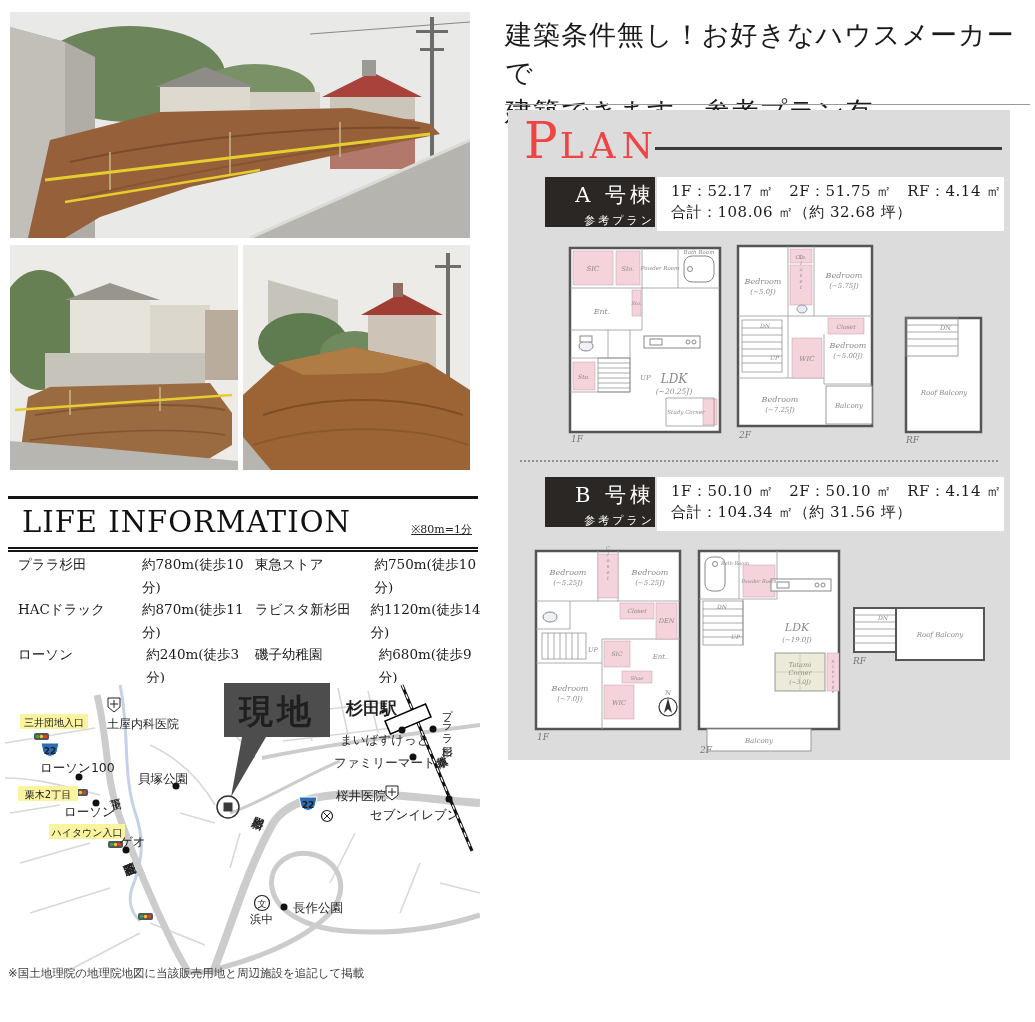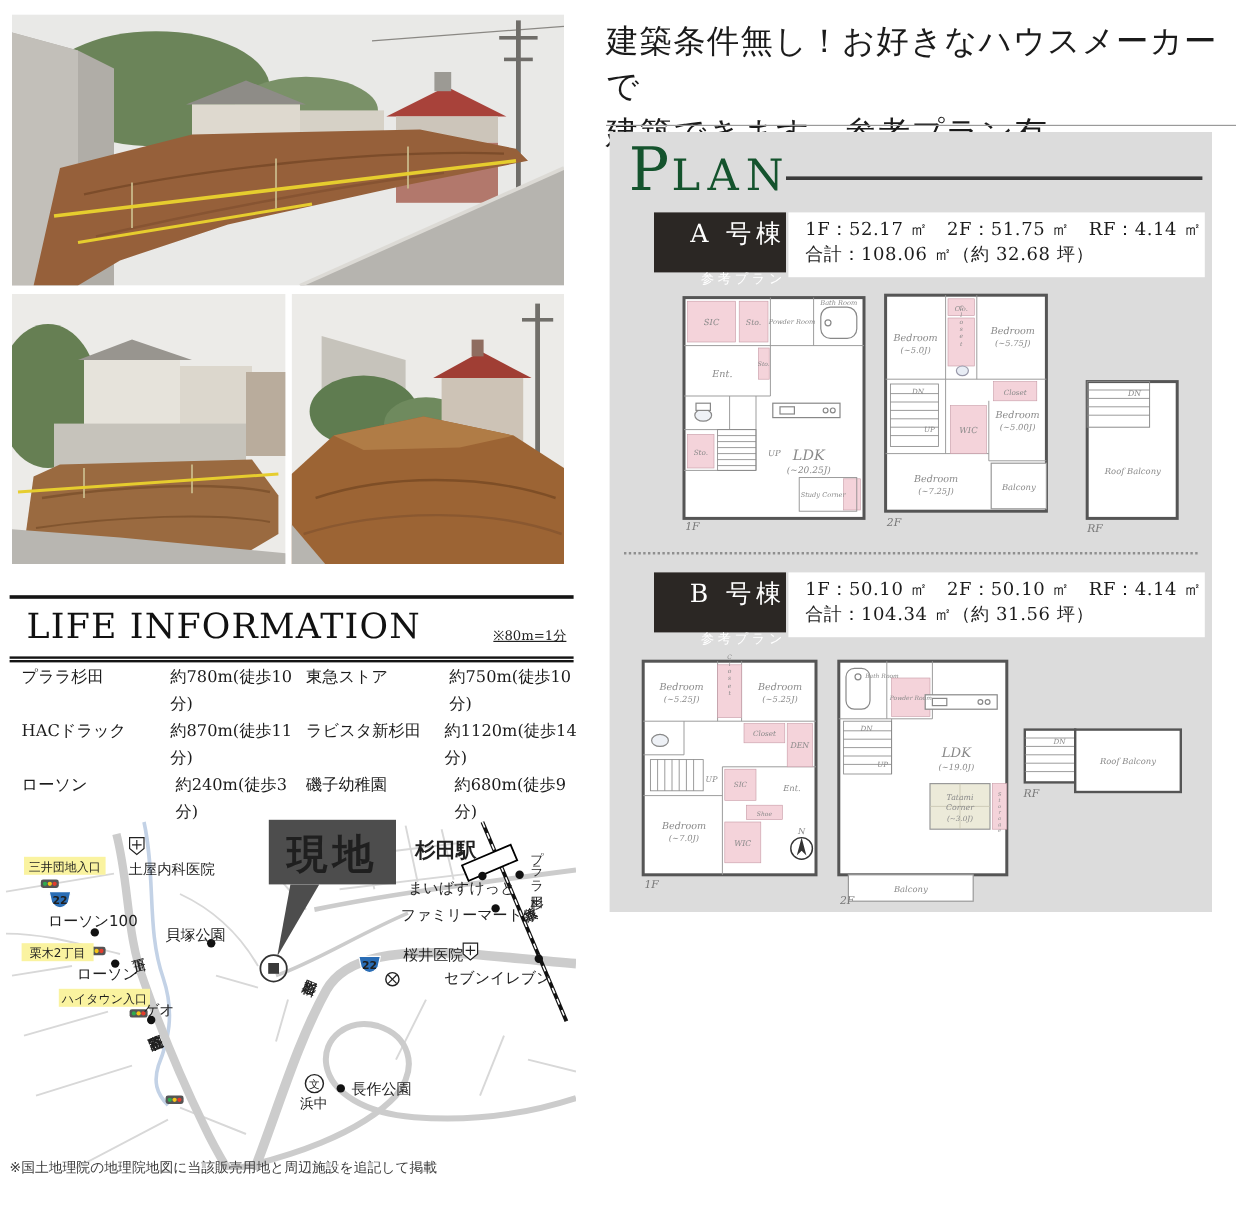--- a/index.html
+++ b/index.html
@@ -7,28 +7,28 @@
         font-family:"DejaVu Serif","Liberation Serif",serif;color:#1e1e1e;}
   .abs{position:absolute;}
   svg{display:block;}
   svg text{font-family:"DejaVu Sans","Liberation Sans",sans-serif;fill:#1f1f1f;}
   svg text.pl{font-family:"DejaVu Serif","Liberation Serif",serif;font-style:italic;fill:#8a8a8a;}
   svg text.fl{font-family:"DejaVu Serif","Liberation Serif",serif;font-style:italic;fill:#777;font-size:9px;}
   .vtext{writing-mode:vertical-rl;text-orientation:upright;}
   .headline{font-size:27px;line-height:1.42;letter-spacing:1px;color:#1b1b1b;}
   .hr1{border-top:1px solid #9a9a9a;}
   .panel{background:#dcdcdc;}
-  .plan-title{color:#14532d;}
+  .plan-title{color:#ef4444;}
   .plan-title .p{font-size:50px;letter-spacing:2px;}
   .plan-title .lan{font-size:36px;letter-spacing:6px;}
   .plan-line{border-top:3px solid #3a3a3a;}
   .dotline{border-top:2px dotted #8f8f8f;}
   .bldg-box{background:#2b2724;color:#fff;text-align:right;}
   .bldg-box .nm{font-size:21px;letter-spacing:4px;margin-top:4px;}
-  .bldg-box .sub{font-size:11px;letter-spacing:3px;margin-top:16px;}
+  .bldg-box .sub{font-size:11px;letter-spacing:3px;margin-top:4px;}
   .info-box{background:#fff;font-size:15px;line-height:21px;padding:4px 0 0 14px;letter-spacing:.5px;color:#1c1c1c;}
   .life-head{border-top:3px solid #141414;border-bottom:5px double #141414;position:relative;}
   .life-title{font-size:29px;letter-spacing:1px;padding:6px 0 8px 14px;display:inline-block;color:#111;}
   .scale-note{position:absolute;right:6px;bottom:10px;font-size:11px;color:#222;text-decoration:underline;}
   .fac-row{display:flex;font-size:13.5px;line-height:22.5px;color:#1b1b1b;}
   .fac-name{width:138px;}
   .fac-name.w2{width:130px;}
   .map-note{font-size:11.5px;color:#3c3c3c;font-family:"DejaVu Sans","Liberation Sans",sans-serif;}
 </style>
 </head>

